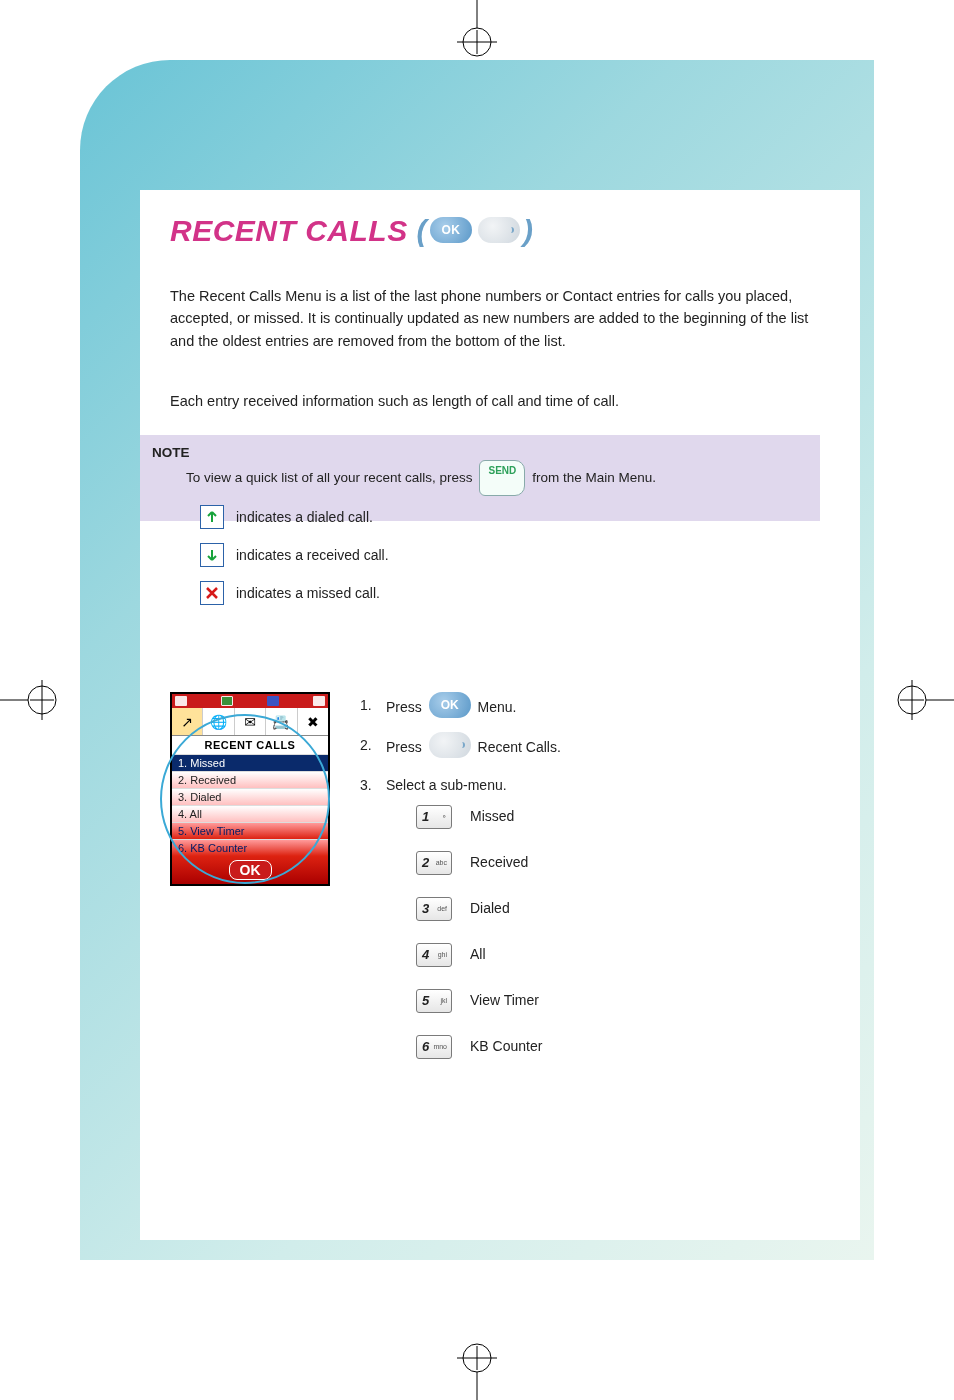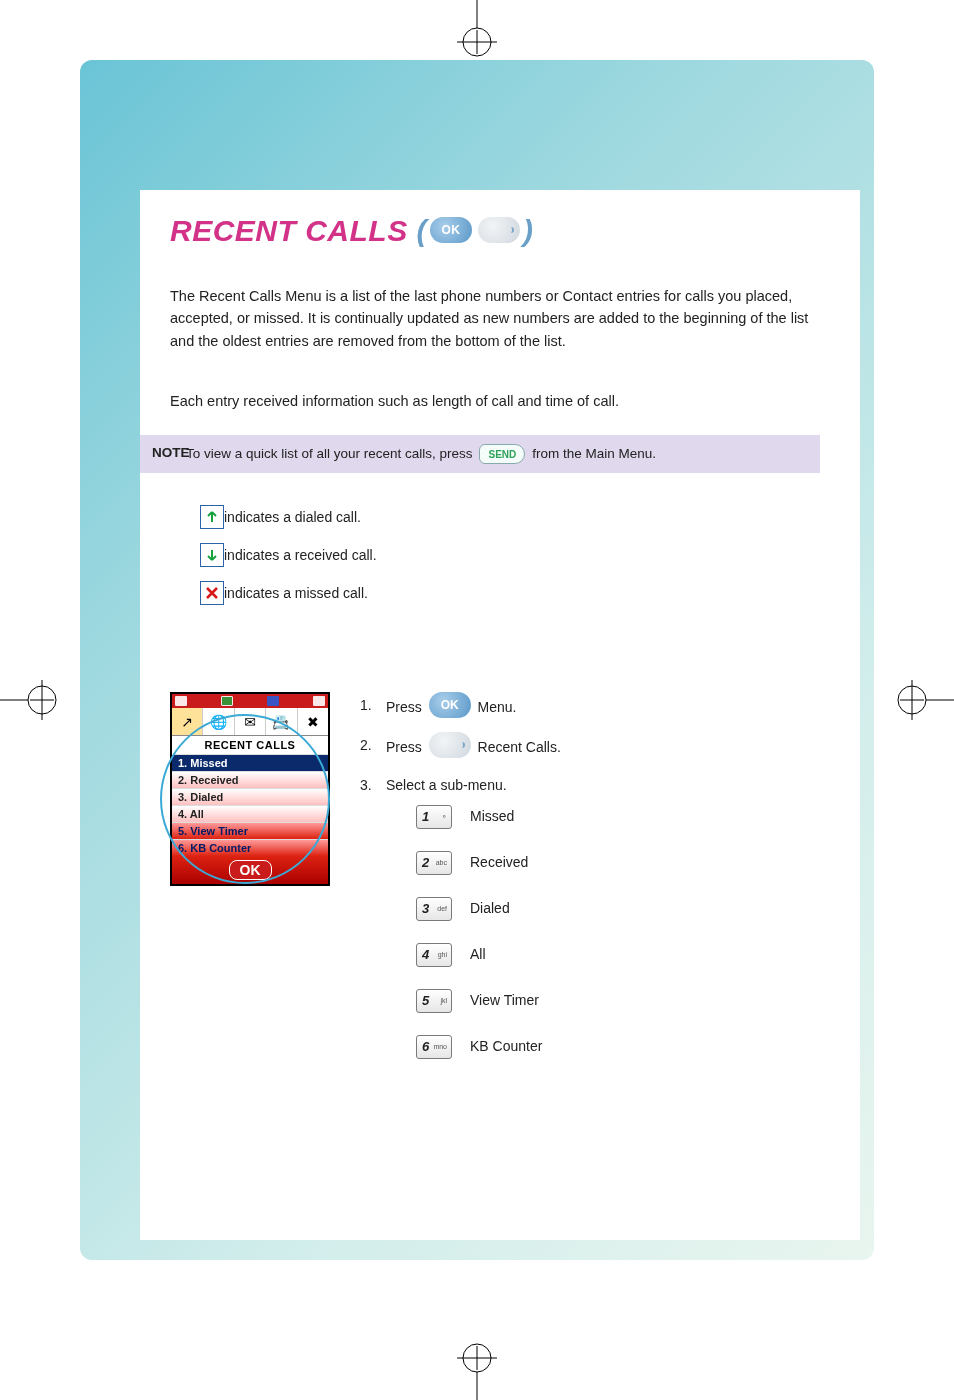--- a/index.html
+++ b/index.html
@@ -11,59 +11,58 @@
   .crop-top { left:50%; top:0; transform:translateX(-50%); width:120px; height:60px; }
   .crop-top svg, .crop-bot svg, .crop-left svg, .crop-right svg { display:block; }
   .crop-bot { left:50%; bottom:0; transform:translateX(-50%); width:120px; height:60px; }
   .crop-left { left:0; top:50%; transform:translateY(-50%); width:60px; height:120px; }
   .crop-right { right:0; top:50%; transform:translateY(-50%); width:60px; height:120px; }
 
   
   .page { position:absolute; left:80px; top:60px; width:794px; height:1200px;
           background: linear-gradient(135deg, #6ac4d6 0%, #9dd8df 30%, #d1edeb 70%, #e9f5ef 100%);
           border-top-left-radius: 90px 90px;
-          border-radius: 12px;
   }
   .inner { position:absolute; left:60px; top:130px; width:720px; height:1050px; background:#fff; }
 
   
   .heading { position:absolute; top:24px; left:30px; font-size:30px; font-weight:900; font-style:italic; color:#d23388; letter-spacing:0.5px; }
   .heading .paren { color:#6aa0c8; font-weight:900; font-style:italic; }
   .pill { display:inline-block; vertical-align:middle; width:42px; height:26px; border-radius:14px; background:radial-gradient(circle at 35% 35%, #a8cdea, #5a98c8); position:relative; top:-3px; margin:0 3px; }
   .pill.ok::after { content:"OK"; color:#fff; font-size:12px; font-weight:bold; font-style:normal; position:absolute; left:50%; top:50%; transform:translate(-50%,-50%); }
   .pill.blank { background:radial-gradient(circle at 35% 35%, #f2f4f6, #cfd7de); }
   .pill.blank::after { content:""; width:14px; height:6px; border:2px solid #7aa7c9; border-left:none; border-bottom:none; border-top:none; border-radius:0 8px 8px 0; display:block; position:absolute; right:6px; top:50%; transform:translateY(-50%); }
 
   .body-text { position:absolute; left:30px; right:30px; font-size:14.5px; line-height:1.55; color:#222; }
   .p1 { top:95px; }
   .p2 { top:200px; }
 
   .note-box { position:absolute; left:0; right:40px; top:245px; background:#e0d8ed; padding:9px 14px 9px 46px; font-size:13.5px; color:#222; line-height:1.4; }
   .note-box .note-label { font-weight:bold; position:absolute; left:12px; }
-  .send-btn { display:inline-block; width:46px; height:20px; border:1px solid #8aa; border-radius:6px 10px 10px 6px; background:#f4fdf9; color:#2da05a; font-size:10px; font-weight:bold; text-align:center; line-height:19px; vertical-align:middle; margin:0 3px; }
+  .send-btn { display:inline-block; width:46px; height:36px; border:1px solid #8aa; border-radius:6px 10px 10px 6px; background:#f4fdf9; color:#2da05a; font-size:10px; font-weight:bold; text-align:center; line-height:19px; vertical-align:middle; margin:16px 3px; }
 
   .icon-list { position:absolute; left:60px; top:315px; font-size:14px; color:#222; }
-  .icon-list .row { display:flex; align-items:center; margin-bottom:14px; }
+  .icon-list .row { display:flex; align-items:center; margin-bottom:14px; gap:12px; }
   .small-icon { width:24px; height:24px; border:1.5px solid #2c62a8; display:flex; align-items:center; justify-content:center; background:#fff; }
   .small-icon svg { width:14px; height:14px; }
 
   .subhead { position:absolute; left:30px; top:465px; font-size:22px; font-weight:900; font-style:italic; color:#4fb4c6; }
 
   
   .phone-wrap { position:absolute; left:30px; top:502px; width:165px; }
   .phone { width:160px; border:2px solid #000; background:#fff; }
   .ph-status { background:#c91b1b; height:14px; display:flex; align-items:center; justify-content:space-between; padding:0 3px; }
   .ph-status span { width:12px; height:10px; background:#fff; opacity:.9; border-radius:1px; }
   .ph-status .sp { background:#2b9e3e; border:1px solid #fff; }
   .ph-tabs { display:flex; height:28px; background:#fff; border-bottom:1px solid #888; }
   .ph-tab { flex:1; display:flex; align-items:center; justify-content:center; border-right:1px solid #ccc; font-size:14px; }
   .ph-tab:last-child{border-right:none;}
   .ph-tab.sel { background:#ffe29a; }
   .recenth { text-align:center; font-weight:900; font-size:11px; letter-spacing:0.5px; padding:3px 0; color:#000; background:#fff; }
-  .ph-list { font-size:11px; font-weight:bold; }
+  .ph-list { font-size:11px; font-weight:normal; }
   .ph-list .li { padding:2px 6px; border-top:1px solid #ddd; background:linear-gradient(#fff,#ffc0c0); color:#222; }
   .ph-list .li.sel { background:#0a2a6b; color:#fff; }
   .ph-list .li.red { background:linear-gradient(#ff9a9a,#d21); color:#001a66; }
   .ph-ok { text-align:center; padding:4px 0; background:linear-gradient(#d21,#a00); }
   .ph-ok span { display:inline-block; background:#c91b1b; border:1px solid #fff; color:#fff; font-size:14px; font-weight:bold; padding:1px 10px; border-radius:8px; }
   .loupe { position:absolute; border:2px solid #3ba9d6; border-radius:50%; width:170px; height:170px; left:-10px; top:22px; pointer-events:none; }
 
   
   .instr { position:absolute; left:220px; top:505px; right:40px; font-size:14px; color:#222; line-height:1.55; }
   .instr .row { margin-bottom:14px; display:flex; align-items:flex-start; gap:8px; }

